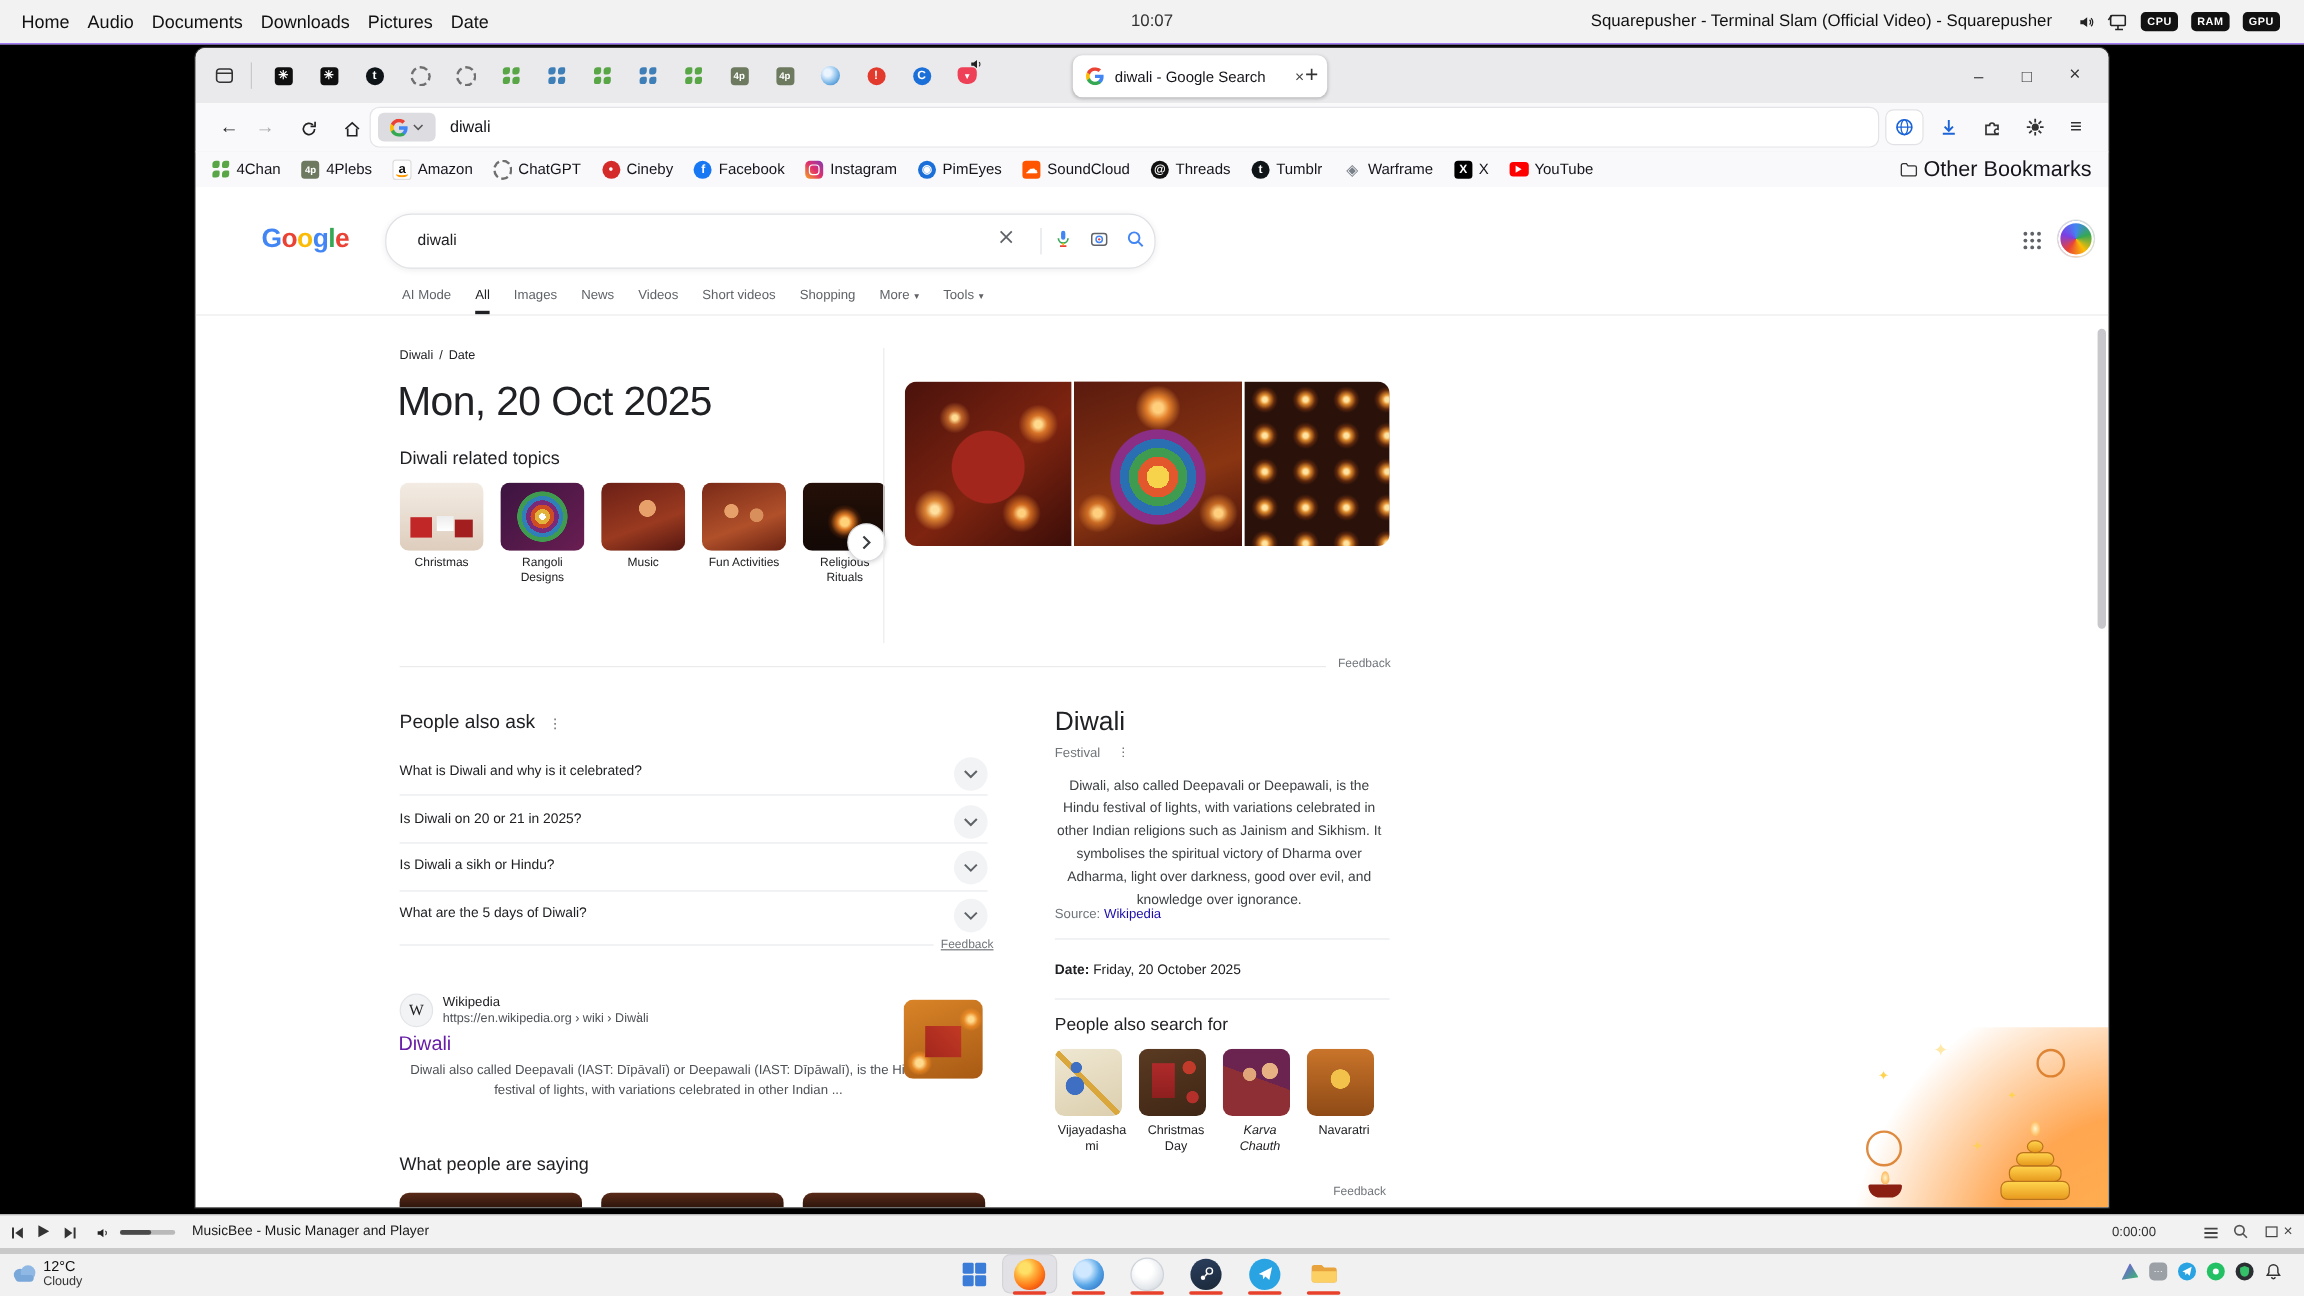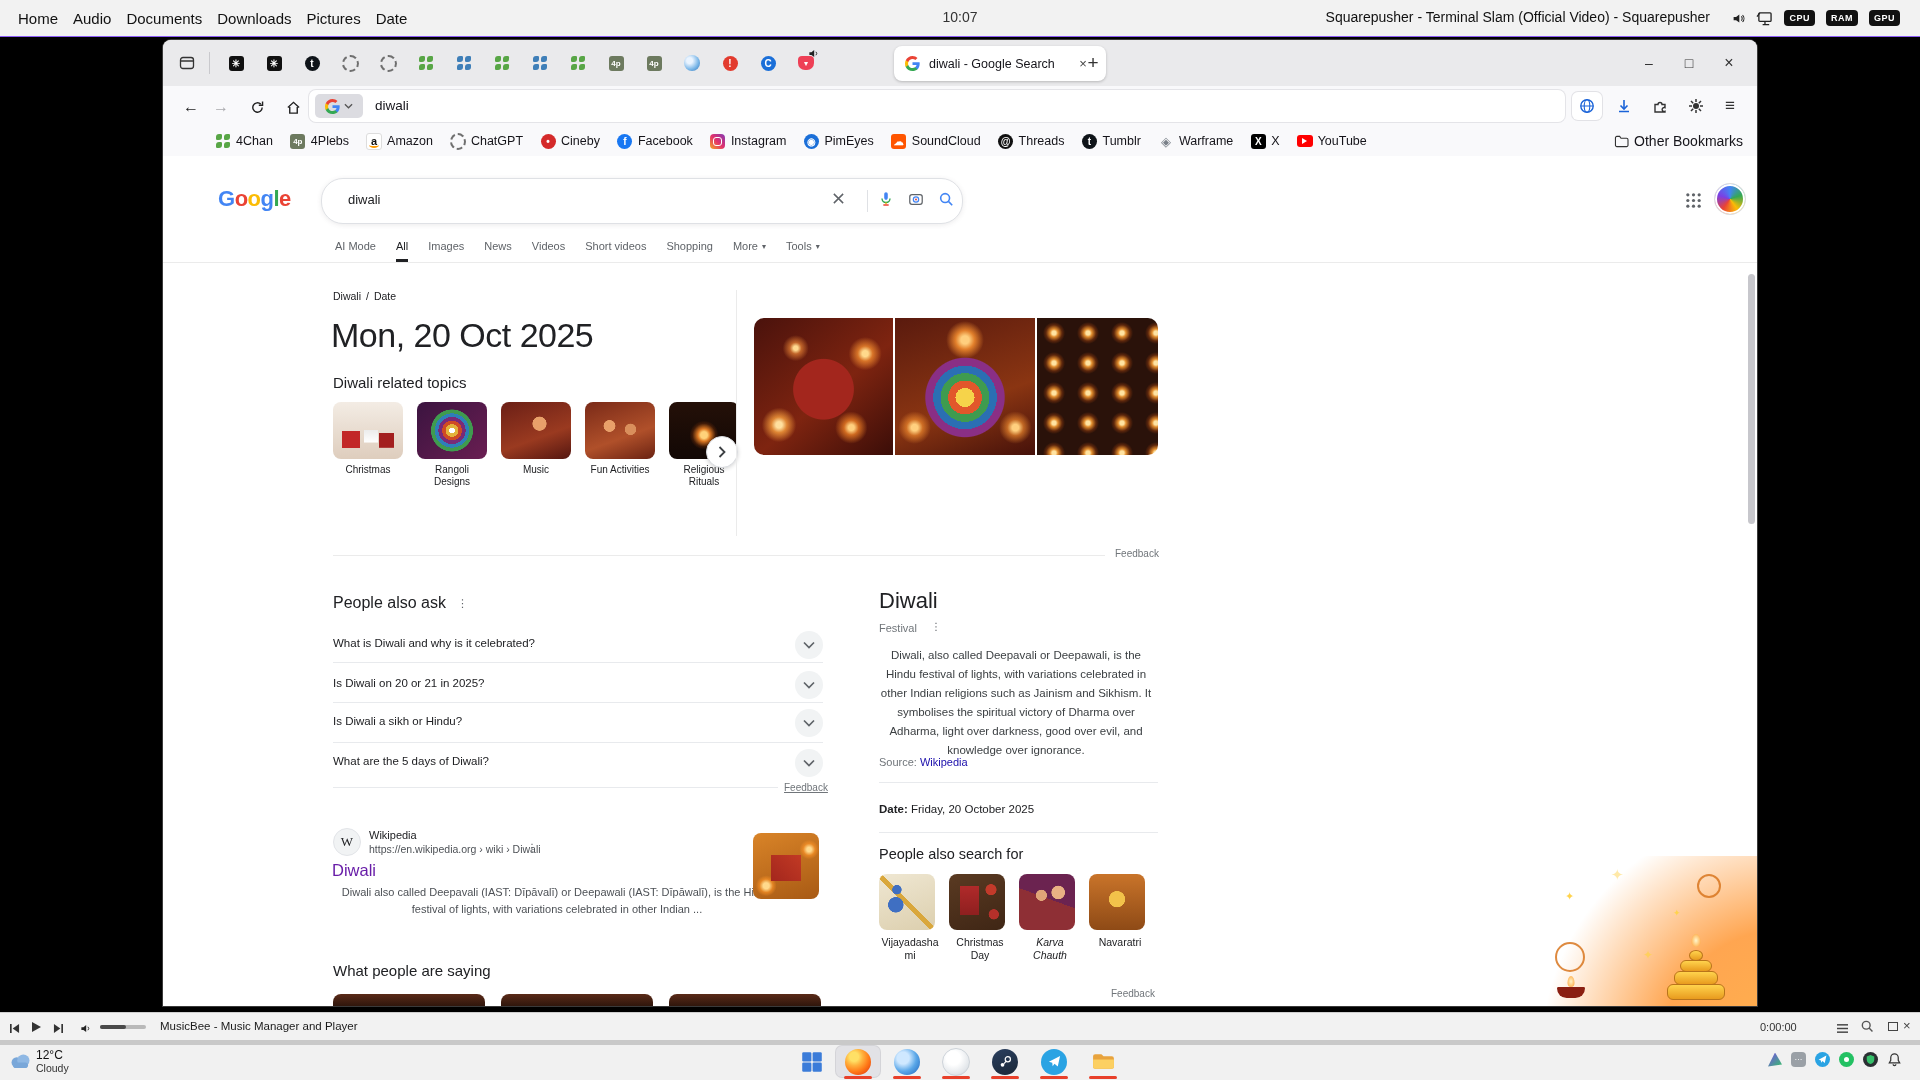--- a/index.html
+++ b/index.html
@@ -32,23 +32,23 @@
   .navbar{position:absolute;left:0;top:46px;width:100%;height:40px;background:#f9f9fb;border-bottom:1px solid #e5e5e8;}
   .navbtn{position:absolute;top:8px;width:26px;height:26px;display:flex;align-items:center;justify-content:center;font-size:16px;color:#222;border-radius:5px;}
   .navbtn.dis{color:#a9a9ad;}
   .urlfield{position:absolute;left:146px;top:4px;width:1256px;height:32px;background:#ffffff;border-radius:7px;box-shadow:0 0 0 1px #e4e4e8;}
   .sechip{position:absolute;left:6px;top:4px;width:48px;height:24px;background:#dcdce1;border-radius:5px;display:flex;align-items:center;justify-content:center;gap:4px;}
   .urltext{position:absolute;left:66px;top:8px;font-size:13.5px;color:#15141a;}
   .nav-right{position:absolute;right:0;top:0;height:40px;}
   .nr{position:absolute;top:6px;width:30px;height:28px;display:flex;align-items:center;justify-content:center;border-radius:6px;}
   .nr.pill{background:#fff;box-shadow:0 0 0 1px #e2e2e6;}
   .bookmarksbar{position:absolute;left:0;top:86px;width:100%;height:30px;background:#f9f9fb;display:flex;align-items:center;}
-  .bmflow{display:flex;align-items:center;gap:17px;padding-left:13px;margin-left:39px;}
+  .bmflow{display:flex;align-items:center;gap:17px;padding-left:13px;}
   .bm{display:flex;align-items:center;gap:5px;font-size:12.5px;color:#15141a;white-space:nowrap;}
-  .otherbm{position:absolute;right:14px;top:0;height:30px;display:flex;align-items:center;gap:5px;font-size:14px;color:#15141a;}
+  .otherbm{position:absolute;right:14px;top:0;height:30px;display:flex;align-items:center;gap:5px;font-size:18px;color:#15141a;}
 
   
   .icon16{width:16px;height:16px;display:inline-flex;align-items:center;justify-content:center;flex:none;}
   .ic-sq{border-radius:3px;font-weight:bold;}
   .ic-circ{border-radius:50%;font-weight:bold;}
   .ic-dots{display:grid;grid-template-columns:6px 6px;grid-gap:2px;width:14px;height:14px;}
   .ic-dots i{width:6px;height:6px;border-radius:50% 20% 50% 20%;}
   .ic-knot{width:13px;height:13px;border:2.2px dashed #6f6f6f;border-radius:50%;}
   .ic-globeg{width:16px;height:16px;border-radius:50%;background:radial-gradient(circle at 35% 35%,#eaf4ff 0 20%,#79b6e8 60%,#2b6fb3);}
   .ic-insta{width:15px;height:15px;border-radius:4px;background:linear-gradient(45deg,#f5a623 0%,#e1306c 50%,#833ab4 100%);display:flex;align-items:center;justify-content:center;}

